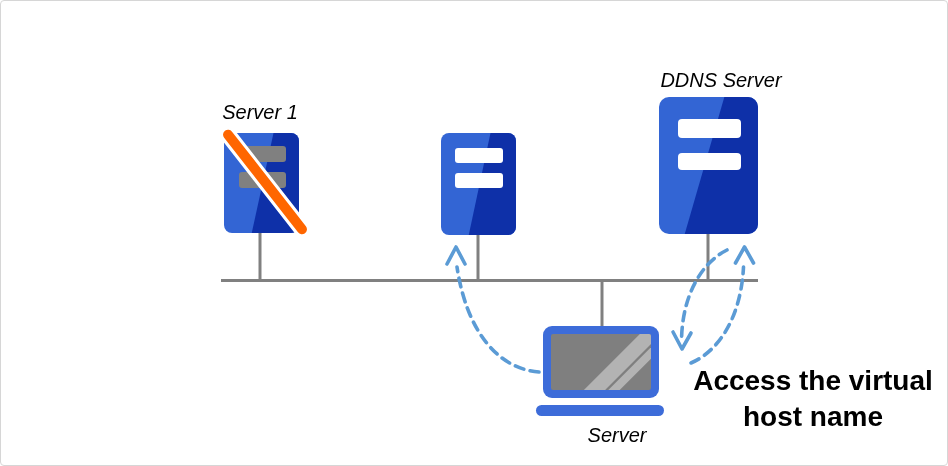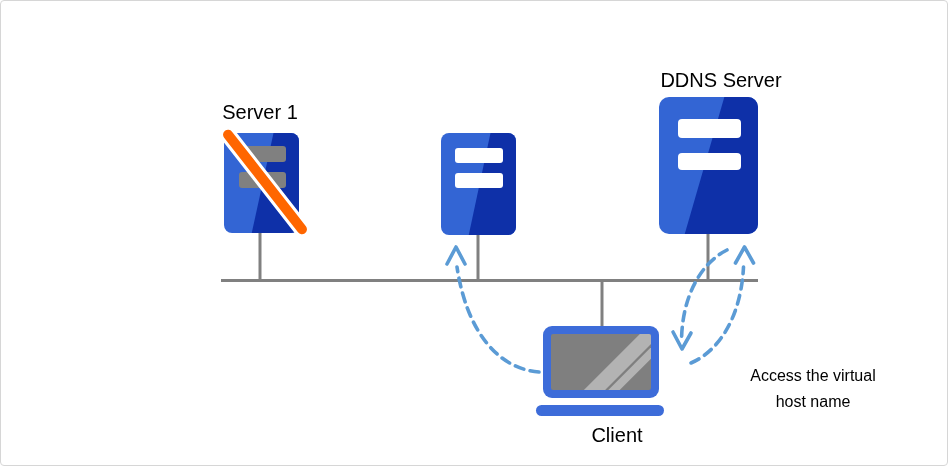--- a/index.html
+++ b/index.html
@@ -18,30 +18,32 @@
 
   
   .lbl {
     position:absolute;
     transform: translateX(-50%);
     font-size: 20px;
     line-height: 24px;
     color: var(--text-black, #000);
     white-space: nowrap;
     text-align: right;
+    font-style: italic;
   }
   .annotation {
     position:absolute;
     transform: translateX(-50%);
-    font-size: 16px;
-    line-height: 26px;
+    font-size: 28px;
+    line-height: 36px;
     color: var(--text-black, #000);
     text-align: center;
     white-space: pre-line;
     width: 250px;
+    font-weight: bold;
   }
 
   
   .server {
     position:absolute;
     border-radius: 8px;
     background: var(--server-light, #3365d4);
     overflow: hidden;
   }
   .server .shade {
@@ -163,17 +165,17 @@
   <div class="laptop-frame">
     <div class="laptop-screen">
       <div class="glare g1"></div>
       <div class="glare g2"></div>
     </div>
   </div>
   <div class="laptop-base"></div>
 
   <div class="lbl" style="left:259px; top:99px;">Server 1</div>
   <div class="lbl" style="left:720px; top:67px;">DDNS Server</div>
-  <div class="lbl" style="left:616px; top:422px;">Client</div>
+  <div class="lbl" style="left:616px; top:422px;">Server</div>
   <div class="annotation" style="left:812px; top:362px;">Access the virtual
 host name</div>
 
 </div>
 
 </body></html>

